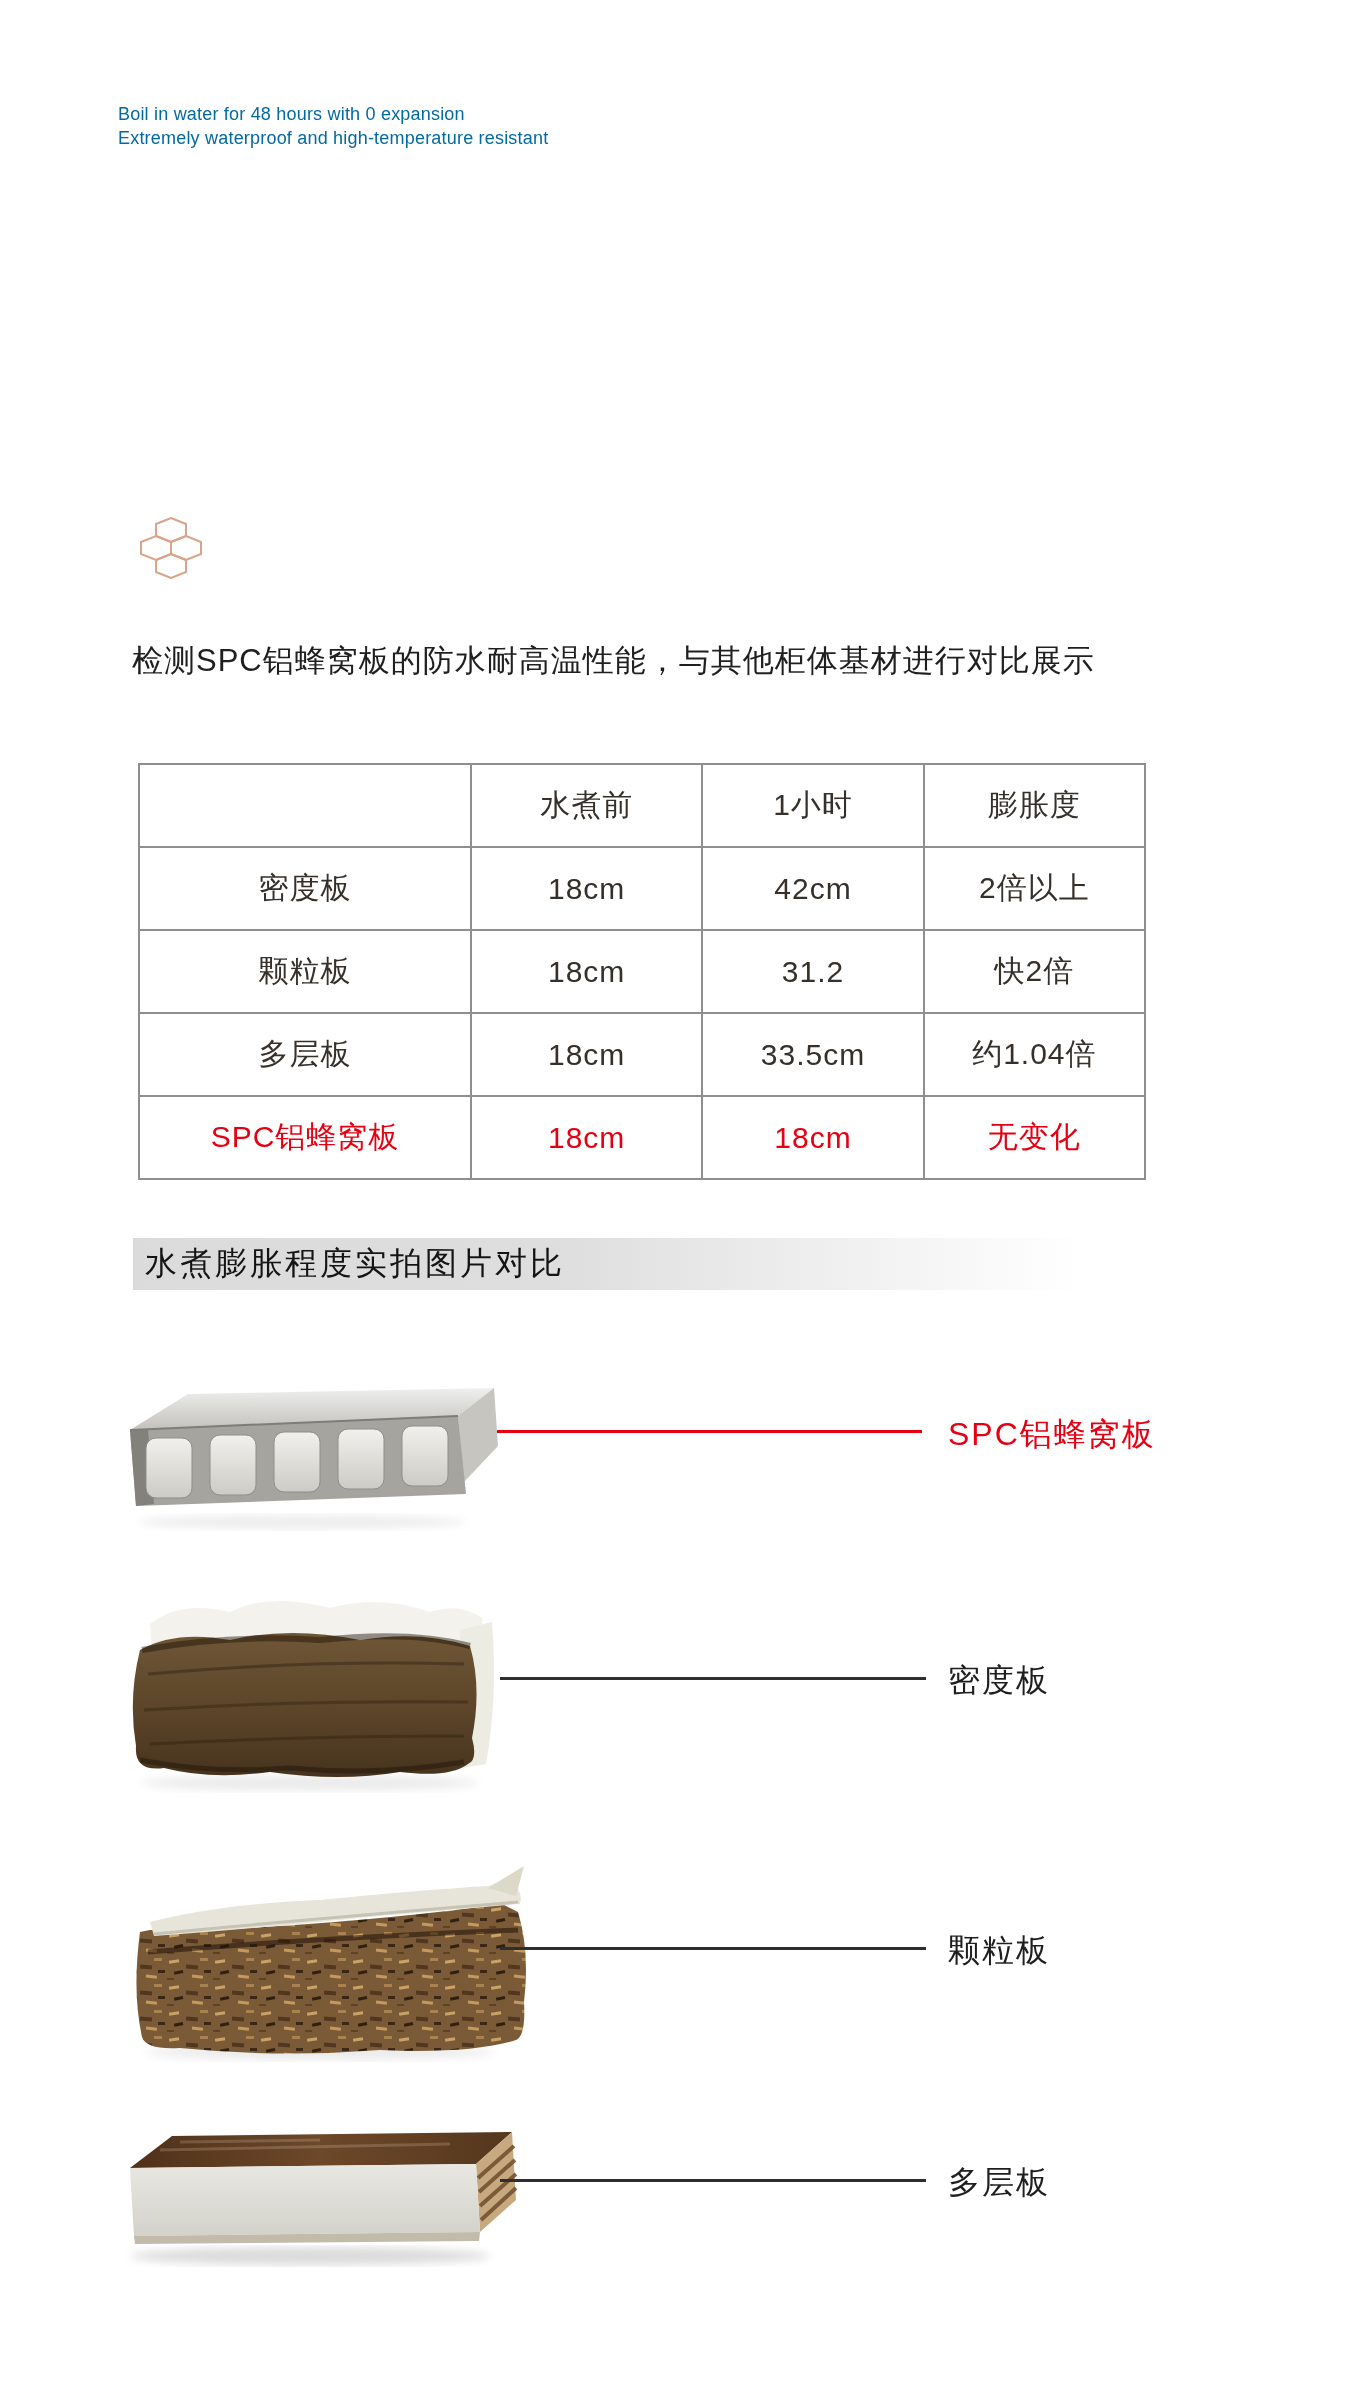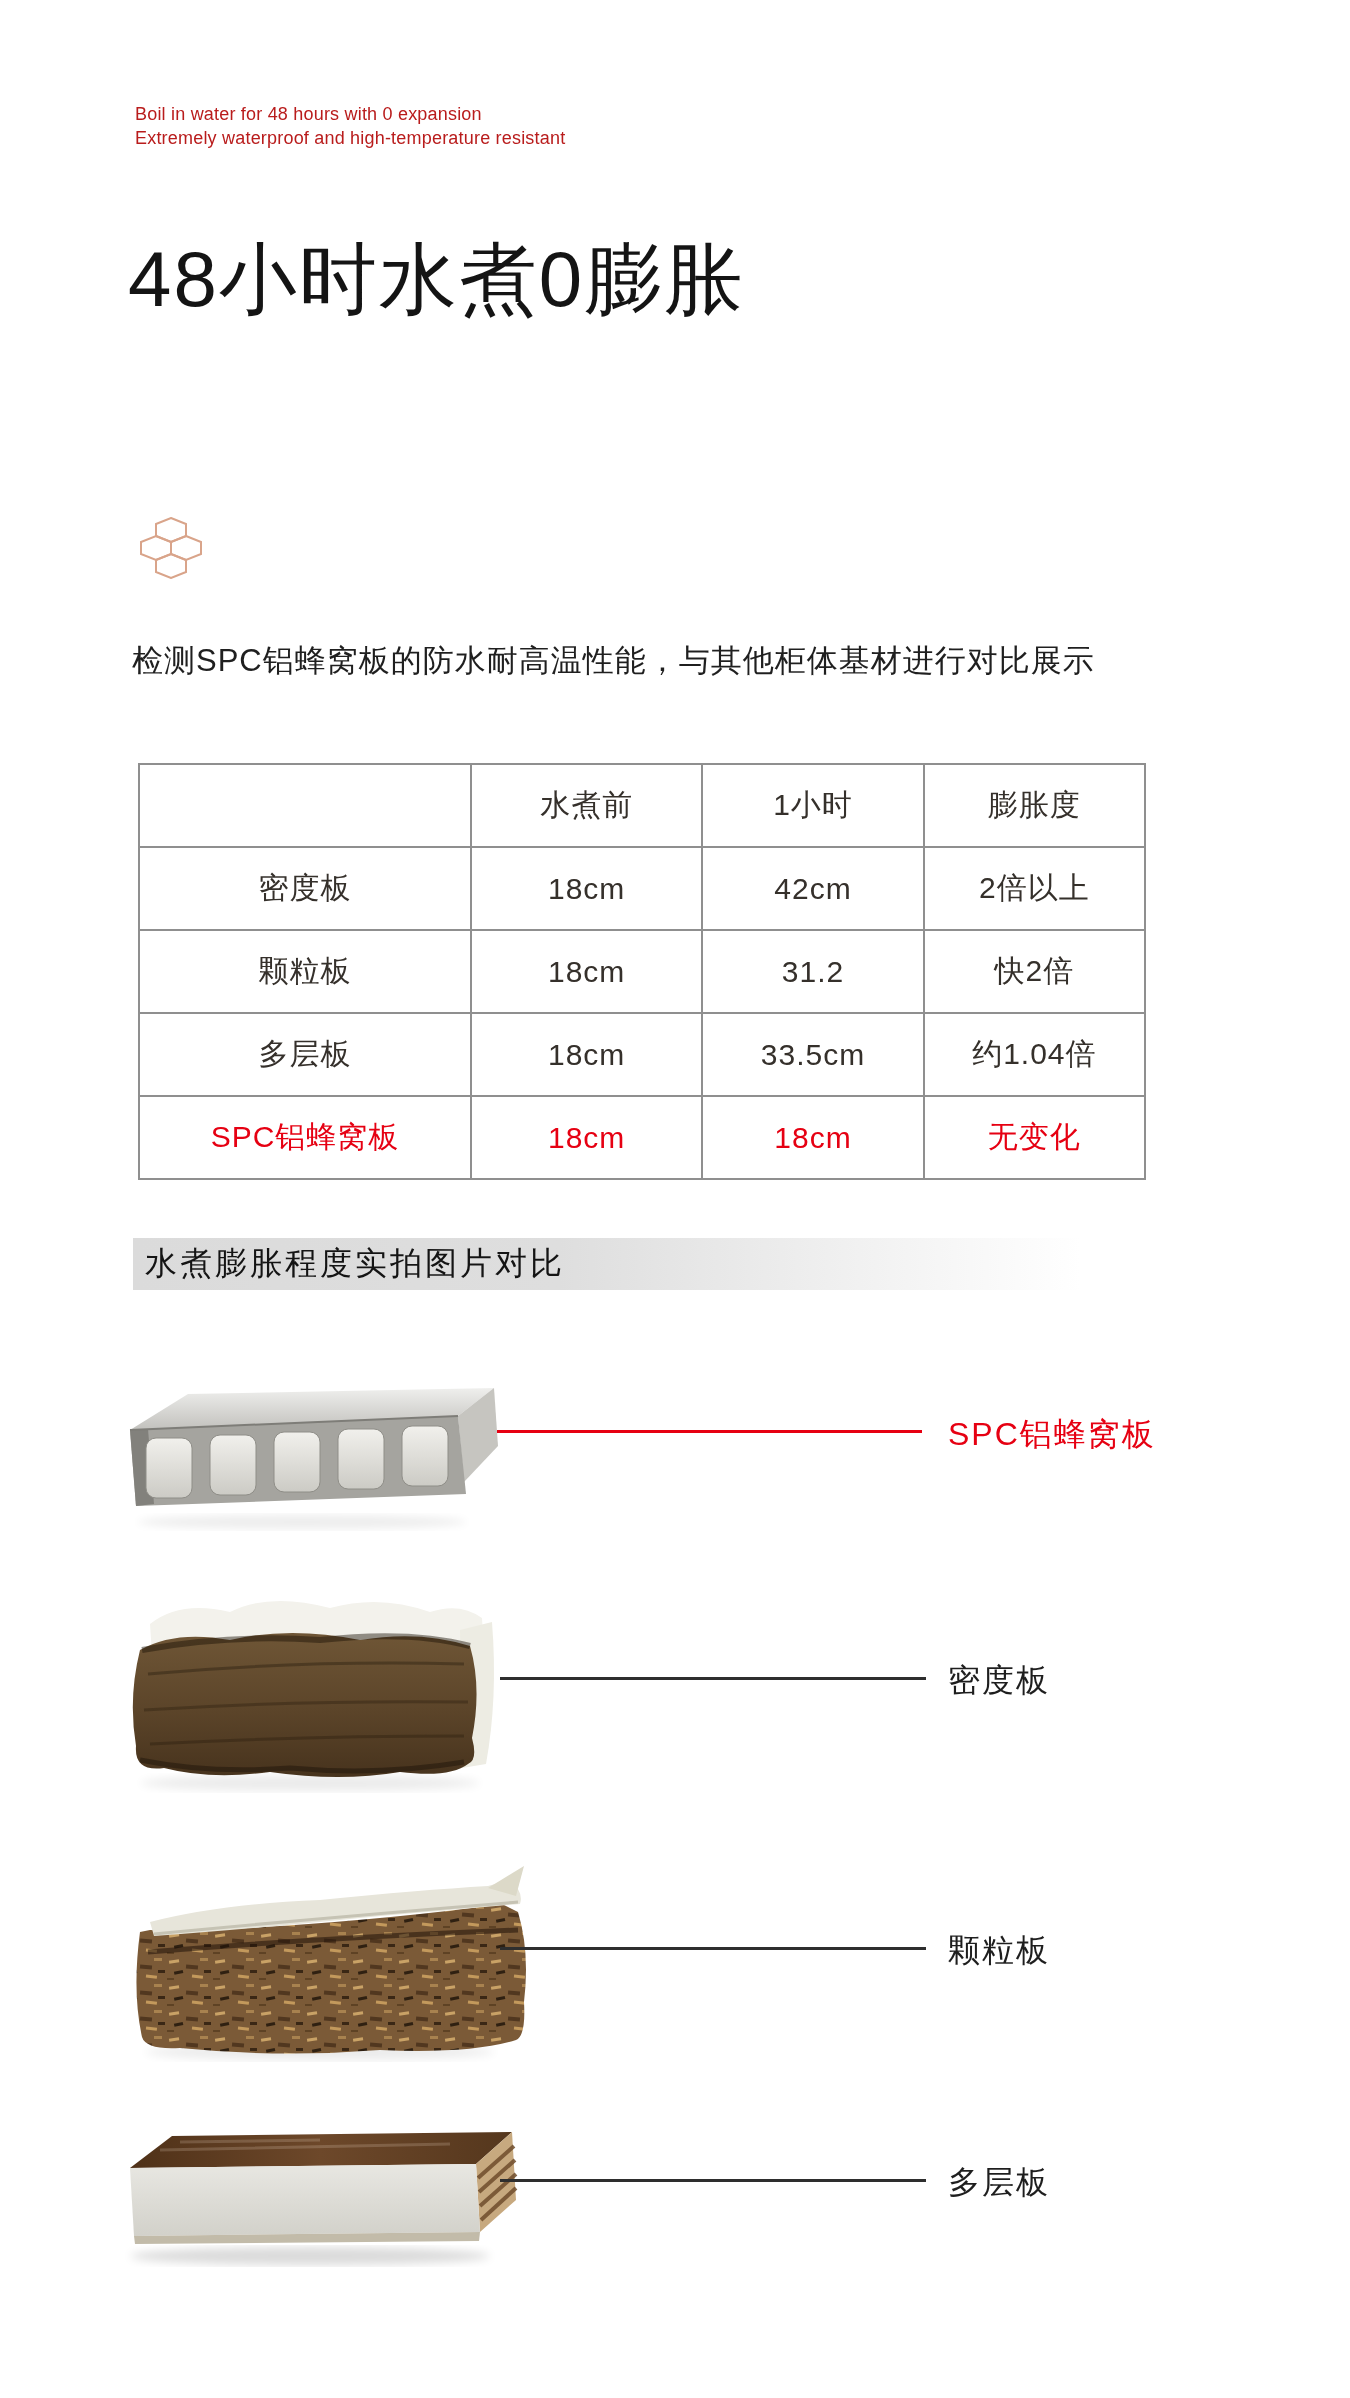--- a/index.html
+++ b/index.html
@@ -3,21 +3,21 @@
 <meta charset="utf-8">
 <style>
   html,body { margin:0; padding:0; background:#ffffff; }
   .page {
     position:relative; width:1350px; height:2398px; background:#ffffff; overflow:hidden;
     font-family:"Liberation Sans","DejaVu Sans",sans-serif; color:#222;
   }
   .abs { position:absolute; }
 
   .tagline-en {
-    left:135px; top:102px; font-size:18px; line-height:24px; color:#b91c1c; letter-spacing:0.2px;
+    left:118px; top:102px; font-size:18px; line-height:24px; color:#0369a1; letter-spacing:0.2px;
   }
   .hero-title {
     left:128px; top:226px; font-size:78px; line-height:107px; color:#141414;
     font-weight:500; letter-spacing:2px; white-space:nowrap;
   }
   .honeycomb-wrap { left:135px; top:517px; width:72px; height:62px; }
 
   .intro-text {
     left:132px; top:640px; font-size:31px; color:#1f1f1f; letter-spacing:1px; white-space:nowrap;
   }
@@ -53,21 +53,20 @@
 <body>
 
 <div class="page">
 
   <div class="abs tagline-en">
     <div>Boil in water for 48 hours with 0 expansion</div>
     <div>Extremely waterproof and high-temperature resistant</div>
   </div>
 
   <div class="abs hero-title">
-    <div>48小时水煮0膨胀</div>
   </div>
 
   <div class="abs honeycomb-wrap">
     <svg width="72" height="62" viewBox="0 0 72 62">
       <g fill="none" stroke="#d9a48a" stroke-width="2">
         <polygon points="36,1 51,7 51,19 36,25 21,19 21,7"></polygon>
         <polygon points="21,19 36,25 36,37 21,43 6,37 6,25"></polygon>
         <polygon points="51,19 66,25 66,37 51,43 36,37 36,25"></polygon>
         <polygon points="36,37 51,43 51,55 36,61 21,55 21,43"></polygon>
       </g>

